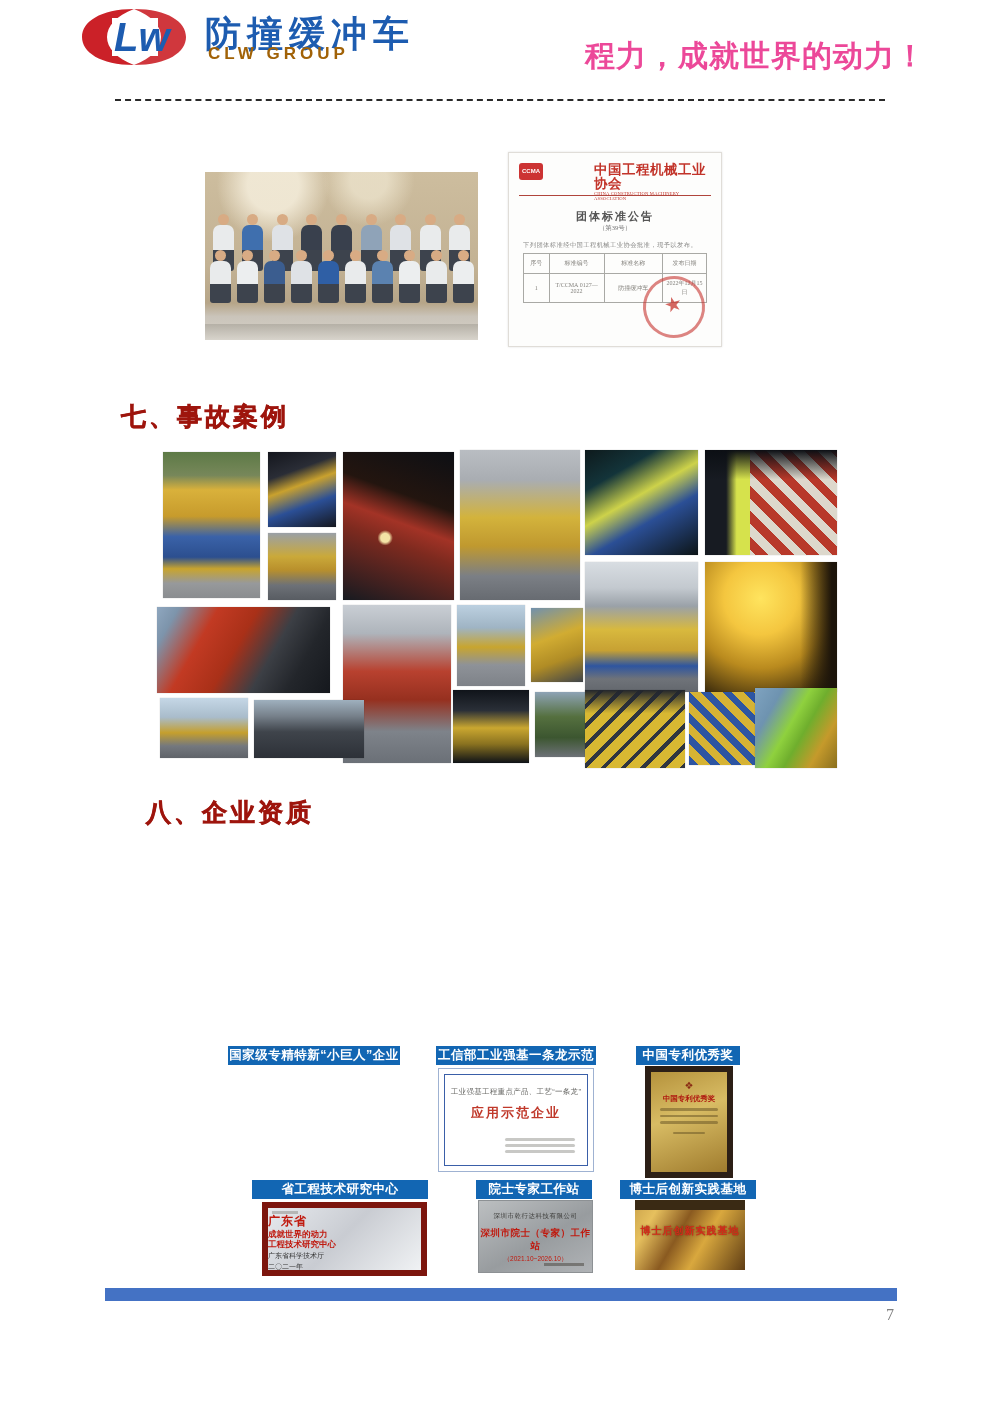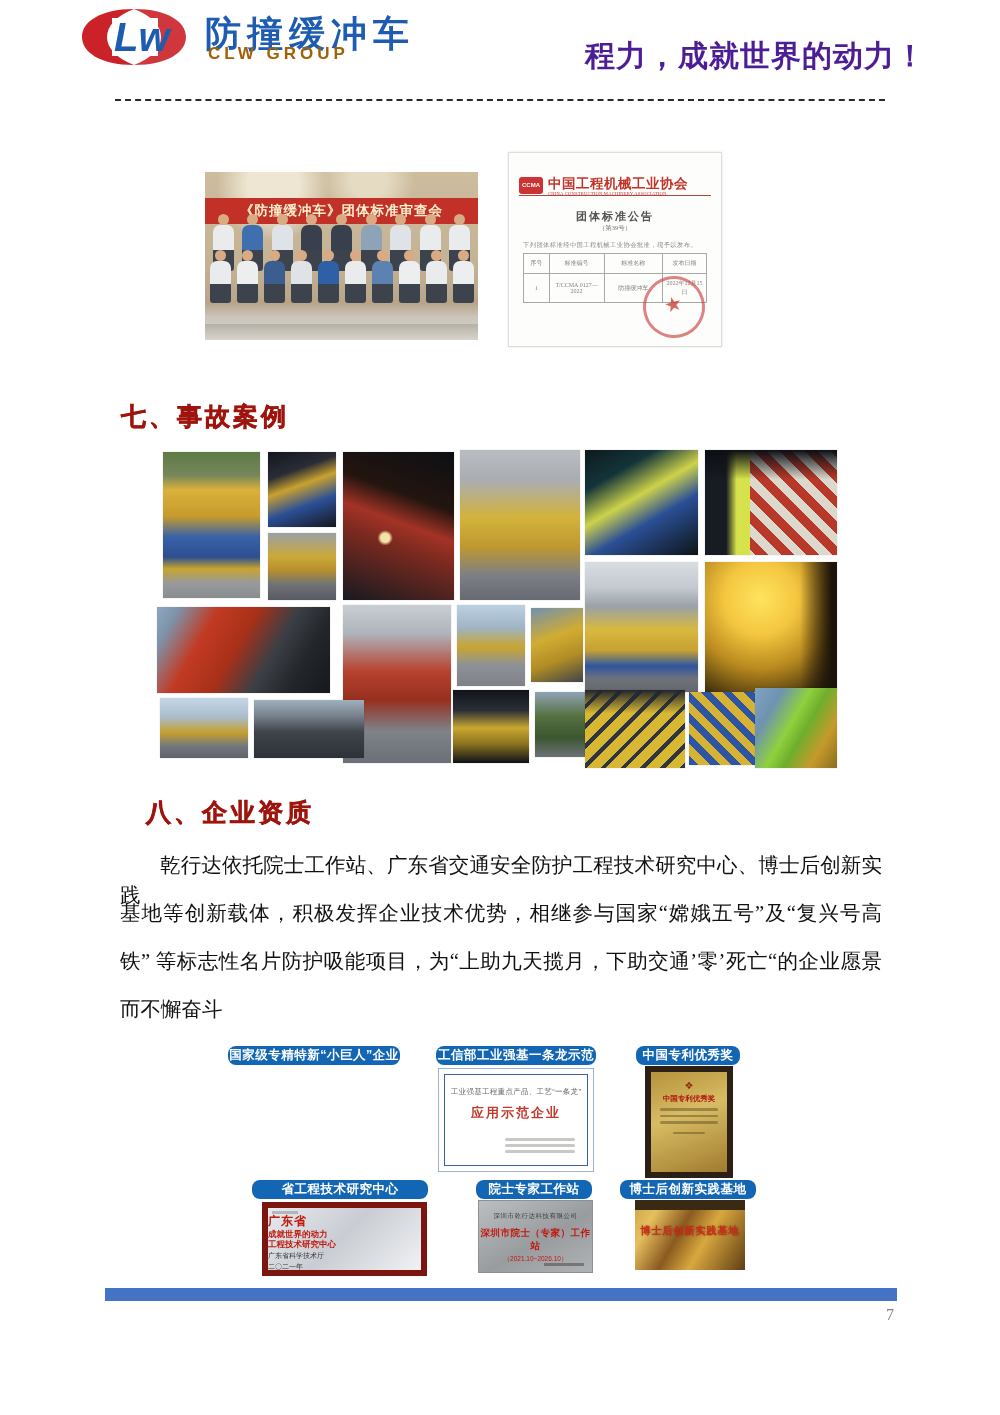--- a/index.html
+++ b/index.html
@@ -8,21 +8,21 @@
 
   
   .logo-emblem{position:absolute;left:72px;top:6px;width:122px;height:62px;}
   .brand-cn{position:absolute;left:205px;top:10px;font-size:36px;font-weight:bold;
             color:#1d5cb0;letter-spacing:6px;}
   .brand-en{position:absolute;left:208px;top:44px;font-size:17px;font-weight:bold;
             color:#a16207;letter-spacing:4px;}
   .brand-sub{position:absolute;left:83px;top:64px;font-size:27px;font-weight:bold;
              color:#1d5cb0;letter-spacing:15px;}
   .slogan{position:absolute;left:585px;top:36px;width:360px;font-size:30px;font-weight:bold;
-          color:#4c1d95;font-family:Liberation Sans, sans-serif;letter-spacing:1px;}
+          color:#ec4899;font-family:Liberation Sans, sans-serif;letter-spacing:1px;}
   .dash-rule{position:absolute;left:115px;top:99px;width:770px;border-top:2.5px dashed #2a2a2a;}
 
   
   .group-photo{position:absolute;left:205px;top:172px;width:273px;height:168px;overflow:hidden;
      background:
        radial-gradient(circle at 25% 8%, rgba(245,238,220,.85) 0 10%, rgba(245,238,220,0) 22%),
        radial-gradient(circle at 60% 5%, rgba(240,232,210,.7) 0 8%, rgba(240,232,210,0) 20%),
        linear-gradient(180deg,#cdbd9e 0%,#c3b294 55%,#b6a588 78%,#cac4ba 86%,#d6d1c8 100%);}
   .photo-banner{position:absolute;left:0;top:26px;width:100%;height:26px;background:#c13127;
      color:#fdf0cd;font-size:13.5px;font-weight:bold;text-align:center;line-height:26px;letter-spacing:1px;}
@@ -34,21 +34,21 @@
   .person::after{content:"";position:absolute;top:11px;left:0;width:21px;height:46px;
      border-radius:7px 7px 3px 3px;
      background:linear-gradient(180deg,var(--s,#e9ebec) 0 55%,#3d434d 55% 100%);}
   .row-seated .person{height:52px;}
   .row-seated .person::after{height:42px;}
   .photo-floor{position:absolute;left:0;bottom:0;width:100%;height:16px;
      background:linear-gradient(180deg,#b5b0a6,#d8d4cc);}
 
   .ccma-cert{position:absolute;left:508px;top:152px;width:212px;height:193px;background:#fdfdfc;
      border:1px solid #e0ddd8;box-shadow:0 0 2px rgba(0,0,0,.12);font-family:"Liberation Serif",serif;}
-  .ccma-head{position:absolute;left:10px;top:24px;width:192px;display:flex;align-items:flex-start;}
+  .ccma-head{position:absolute;left:10px;top:10px;width:192px;display:flex;align-items:flex-start;gap:46px;}
   .ccma-logo{width:24px;height:17px;background:#c33; border-radius:3px;color:#fff;font-size:6px;
      font-weight:bold;text-align:center;line-height:17px;margin-right:5px;flex:none;
      font-family:"Liberation Sans",sans-serif;}
   .ccma-org-cn{font-size:13.5px;font-weight:bold;color:#c2342a;letter-spacing:.5px;line-height:14px;}
   .ccma-org-en{font-size:4.6px;color:#c2342a;letter-spacing:.2px;}
   .ccma-rule{position:absolute;left:10px;top:42px;width:192px;border-top:1.5px solid #b0443c;}
   .ccma-title{position:absolute;left:0;top:56px;width:100%;text-align:center;font-size:11px;
      font-weight:bold;color:#555;letter-spacing:2px;}
   .ccma-no{position:absolute;left:0;top:71px;width:100%;text-align:center;font-size:6.5px;color:#777;}
   .ccma-intro{position:absolute;left:14px;top:88px;width:184px;font-size:6.3px;color:#8a8a88;
@@ -120,21 +120,21 @@
 
   
   .body-text{position:absolute;left:120px;top:850px;width:762px;
      font-family:"Liberation Serif","DejaVu Serif",serif;font-size:20.5px;color:#111;}
   .body-line{height:48px;line-height:30px;}
   .jst{text-align:justify;text-align-last:justify;}
   .ind{text-indent:40px;}
 
   
   .cert-head{position:absolute;height:19px;background:#1266b3;color:#fff;font-size:12.5px;
-     font-weight:bold;text-align:center;line-height:19px;letter-spacing:.5px;border-radius:8px;}
+     font-weight:bold;text-align:center;line-height:19px;letter-spacing:.5px;}
   .plaque-gold{position:absolute;left:237px;top:1068px;width:151px;height:88px;border:6px solid #4b3526;
      background:linear-gradient(135deg,#caa64e 0%,#e7cf84 38%,#caa64e 62%,#b88f3a 100%);text-align:center;}
   .plaque-gold .r1{margin-top:16px;font-size:13.5px;font-weight:bold;color:#b01a10;letter-spacing:1px;}
   .plaque-gold .r2{margin-top:6px;font-size:13.5px;font-weight:bold;color:#b01a10;}
   .blur-bar{background:#8a7b55;opacity:.55;height:4px;border-radius:2px;}
   .cert-white{position:absolute;left:438px;top:1068px;width:154px;height:102px;background:#fff;
      border:1px solid #9fb2d2;}
   .cert-white .inner{position:absolute;left:5px;top:5px;right:5px;bottom:5px;border:1.3px solid #3a5fa8;}
   .cert-white .l1{margin-top:12px;text-align:center;font-size:7.5px;color:#6b6b68;letter-spacing:.3px;}
   .cert-white .l2{margin-top:7px;text-align:center;font-size:13px;font-weight:bold;color:#c0392b;letter-spacing:2px;}
@@ -178,21 +178,20 @@
     <path d="M62 3 C 96 3 114 16 114 31 C 114 46 96 59 62 59 C 80 52 89 42 89 31 C 89 20 80 10 62 3 Z" fill="#cb2128" opacity="0.9"></path>
     <rect x="40" y="12" width="46" height="38" fill="#ffffff"></rect>
     <text x="42" y="45" font-size="40" font-style="italic" font-weight="bold" fill="#1d5cb0" font-family="Liberation Sans, sans-serif">Lw</text>
   </svg>
   <div class="brand-cn">防撞缓冲车</div>
   <div class="brand-en">CLW GROUP</div>
   <div class="slogan">程力，成就世界的动力！</div>
   <div class="dash-rule"></div>
 
   <div class="group-photo">
-    <div class="photo-banner">《防撞缓冲车》团体标准审查会</div>
     <div class="row-standing">
       <div class="person" style="--s:#e9ebec"></div>
       <div class="person" style="--s:#3f6fae"></div>
       <div class="person" style="--s:#dfe2e6"></div>
       <div class="person" style="--s:#39404d"></div>
       <div class="person" style="--s:#39404d"></div>
       <div class="person" style="--s:#8fa3b8"></div>
       <div class="person" style="--s:#dfe2e6"></div>
       <div class="person" style="--s:#e9ebec"></div>
       <div class="person" style="--s:#e9ebec"></div>
@@ -266,26 +265,20 @@
     <div class="tile t15"></div>
     <div class="tile t16"></div>
     <div class="tile t17"></div>
     <div class="tile t18"></div>
     <div class="tile t19"></div>
     <div class="tile t20"></div>
   </div>
 
   <div class="sec-head h8">八、企业资质</div>
 
-  <div class="body-text">
-    <div class="body-line jst ind">乾行达依托院士工作站、广东省交通安全防护工程技术研究中心、博士后创新实践</div>
-    <div class="body-line jst">基地等创新载体，积极发挥企业技术优势，相继参与国家“嫦娥五号”及“复兴号高</div>
-    <div class="body-line jst">铁” 等标志性名片防护吸能项目，为“上助九天揽月，下助交通’零’死亡“的企业愿景</div>
-    <div class="body-line">而不懈奋斗</div>
-  </div>
 
   <div class="cert-head" style="left:228px;top:1046px;width:172px;">国家级专精特新“小巨人”企业</div>
   <div class="cert-head" style="left:436px;top:1046px;width:160px;">工信部工业强基一条龙示范企业</div>
   <div class="cert-head" style="left:636px;top:1046px;width:104px;">中国专利优秀奖</div>
 
 
   <div class="cert-white">
     <div class="inner">
       <div class="l1">工业强基工程重点产品、工艺“一条龙”</div>
       <div class="l2">应用示范企业</div>

